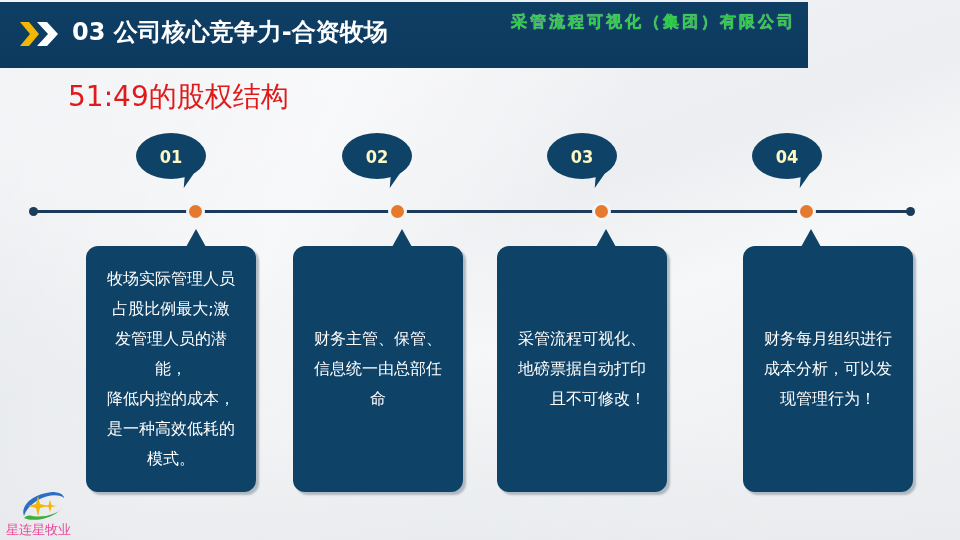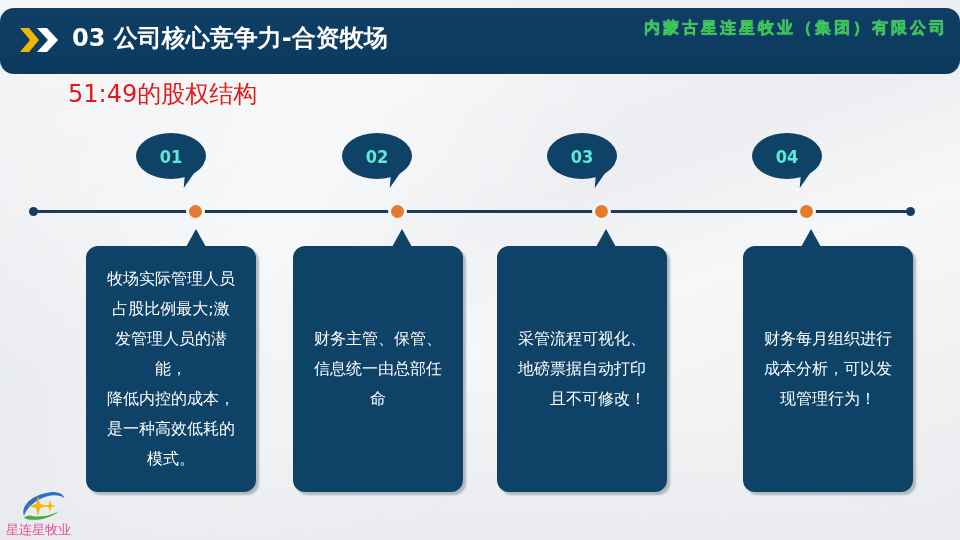--- a/index.html
+++ b/index.html
@@ -10,23 +10,22 @@
     background: linear-gradient(160deg, #f4f5f7 0%, #eceef1 45%, #f6f7f8 60%, #e9ebee 100%);
   }
   .bg-facet1 { position:absolute; left:0; top:66px; width:960px; height:474px;
     background: linear-gradient(115deg, rgba(255,255,255,0.0) 0%, rgba(255,255,255,0.55) 30%, rgba(255,255,255,0) 55%);
     pointer-events:none; }
   .bg-facet2 { position:absolute; left:0; top:66px; width:960px; height:474px;
     background: linear-gradient(200deg, rgba(220,223,228,0.0) 55%, rgba(220,223,228,0.6) 100%);
     pointer-events:none; }
 
   .header {
-    position: absolute; left: 0; top: 8px; width: 960px; height: 66px;
+    position: absolute; left: 0; top: 2px; width: 808px; height: 66px;
     background: linear-gradient(180deg, #0f3e64 0%, #0c3a5f 100%);
-    border-radius: 14px;
   }
   .chevrons { position:absolute; left:20px; top:20px; width:40px; height:24px; }
   .header-title {
     position: absolute; left: 72px; top: 14px;
     font-size: 24px; font-weight: bold; color: #ffffff; letter-spacing: 0px;
     font-family: "DejaVu Sans", sans-serif;
   }
   .company-cn {
     position: absolute; right: 12px; top: 10px;
     font-size: 16px; font-weight: bold; color: #2fc94a; letter-spacing: 3px;
@@ -35,41 +34,41 @@
   }
   .company-en {
     position: absolute; right: 12px; top: 30px;
     font-size: 8.5px; font-weight: bold; color: #38d14e;
     font-family: "DejaVu Serif", serif;
     text-shadow: 0 0 1px #b8ffb8;
   }
 
   .section-title {
     position: absolute; left: 68px; top: 78px;
-    font-size: 24px; color: #e01a1a;
+    font-size: 28px; color: #e01a1a;
     font-family: "DejaVu Sans", sans-serif;
   }
 
   .timeline-line {
     position: absolute; left: 33px; top: 210px; width: 878px; height: 3px;
     background: #1a3c5a;
   }
   .end-dot {
     position: absolute; top: 207px; width: 9px; height: 9px; border-radius: 50%;
     background: #1a3c5a;
   }
   .node-dot {
     position: absolute; top: 202px; width: 19px; height: 19px; border-radius: 50%;
     background: #e57a2e; border: 3px solid #f4f5f7;
   }
 
   .bubble {
     position: absolute; top: 133px; width: 70px; height: 46px; border-radius: 50%;
     background: #0e4267;
-    color: #5eead4; font-weight: bold; font-size: 18px;
+    color: #fef9c3; font-weight: bold; font-size: 18px;
     display: flex; align-items: center; justify-content: center;
     font-family: "DejaVu Sans Condensed", "DejaVu Sans", sans-serif;
   }
   .bubble-tail {
     position: absolute; top: 170px; width: 0; height: 0;
     border-left: 5px solid transparent;
     border-right: 6px solid transparent;
     border-top: 18px solid #0e4267;
     transform: skewX(-20deg);
   }
@@ -102,21 +101,21 @@
 
 <div class="bg-facet1"></div>
 <div class="bg-facet2"></div>
 
 <div class="header">
   <svg class="chevrons" viewBox="0 0 40 24">
     <polygon points="0,0 9,0 19,12 9,24 0,24 10,12" fill="#f2b705"></polygon>
     <polygon points="17,0 27,0 38,12 27,24 17,24 28,12" fill="#ffffff"></polygon>
   </svg>
   <div class="header-title">03 公司核心竞争力-合资牧场</div>
-  <div class="company-cn">内蒙古星连星牧业（集团）有限公司</div>
+  <div class="company-cn">采管流程可视化（集团）有限公司</div>
 </div>
 
 <div class="section-title">51:49的股权结构</div>
 
 <div class="timeline-line"></div>
 <div class="end-dot" style="left:29px;"></div>
 <div class="end-dot" style="left:906px;"></div>
 
 <div class="bubble" style="left:136px;">
     <span>01</span>

